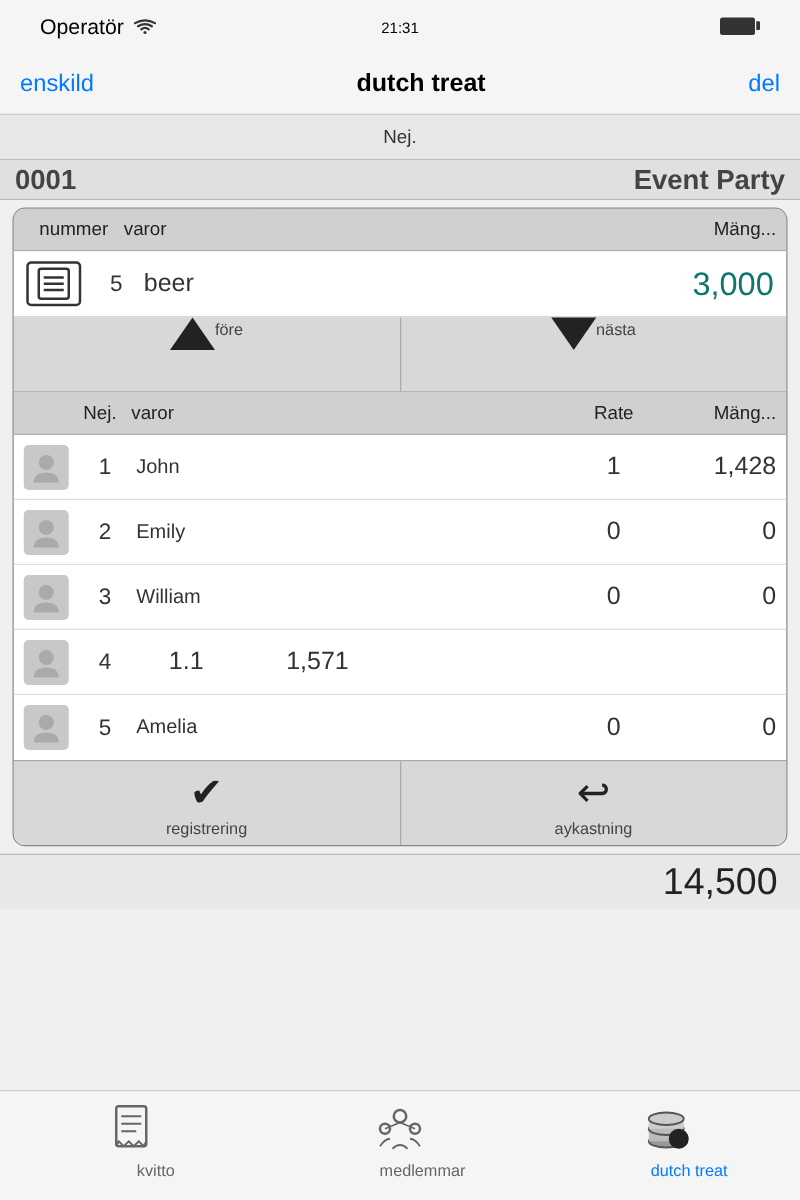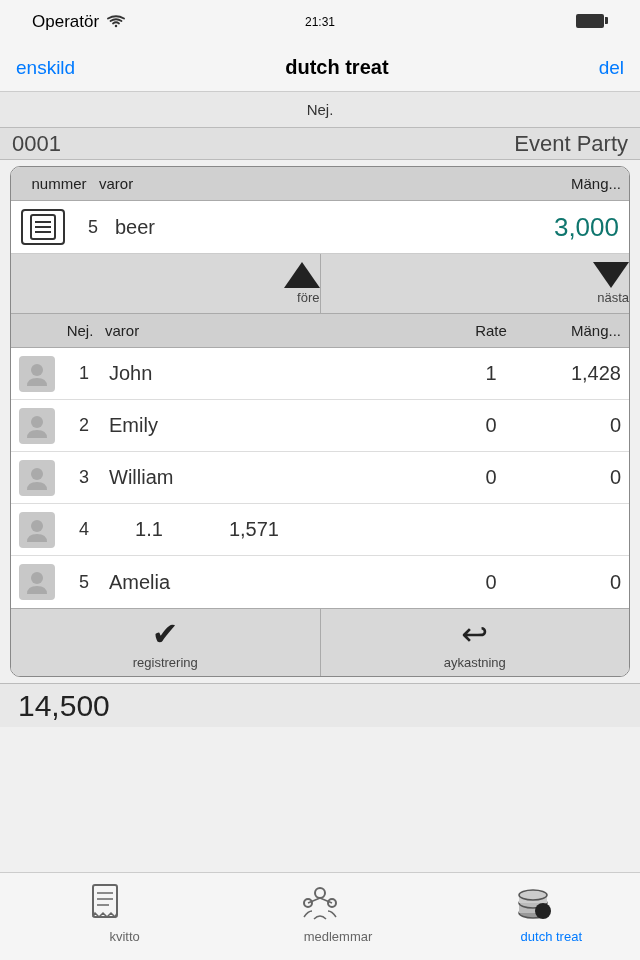--- a/index.html
+++ b/index.html
@@ -61,21 +61,21 @@
     
     .number-row {
       display: flex;
       align-items: center;
       justify-content: space-between;
       padding: 4px 12px;
       background: #e0e0e0;
       height: 32px;
       border-bottom: 1px solid #bbb;
       font-size: 22px;
-      font-weight: 400;
+      font-weight: 700;
       color: #444;
     }
 
     
     .main-card {
       background: #fff;
       border: 1.5px solid #888;
       border-radius: 10px;
       margin: 6px 10px;
       overflow: hidden;
@@ -125,22 +125,21 @@
     
     .arrows-row {
       display: flex;
       background: #d8d8d8;
       border-bottom: 1px solid #aaa;
       height: 60px;
     }
     .arrow-btn {
       flex: 1;
       display: flex;
-      flex-direction: column;
-      align-items: flex-end;
+      align-items: flex-start;
       justify-content: center;
       border-right: 1px solid #aaa;
       cursor: pointer;
     }
     .arrow-btn:last-child { border-right: none; }
     .arrow-btn .arrow-label {
       font-size: 13px;
       color: #444;
       margin-top: 2px;
     }
@@ -177,21 +176,21 @@
       width: 36px;
       height: 36px;
       border-radius: 4px;
       background: #c8c8c8;
       display: flex;
       align-items: center;
       justify-content: center;
       margin-right: 4px;
     }
     .pr-num { width: 50px; text-align: center; font-size: 18px; color: #333; }
-    .pr-name { flex: 1; font-size: 20px; color: #333; }
+    .pr-name { flex: 1; font-size: 16px; color: #333; }
     .pr-rate { width: 80px; text-align: center; font-size: 20px; color: #333; }
     .pr-mang { width: 90px; text-align: right; font-size: 20px; color: #333; }
 
     
     .action-row {
       display: flex;
       background: #d8d8d8;
       height: 68px;
       border-top: 1px solid #aaa;
     }
@@ -208,20 +207,21 @@
     .action-label {
       font-size: 13px;
       color: #444;
       margin-top: 2px;
     }
 
     
     .total-row {
       display: flex;
       align-items: center;
+      justify-content: flex-end;
       padding: 4px 18px;
       background: #e8e8e8;
       height: 44px;
       border-top: 1px solid #bbb;
     }
     .total-value {
       font-size: 30px;
       font-weight: 400;
       color: #222;
     }

